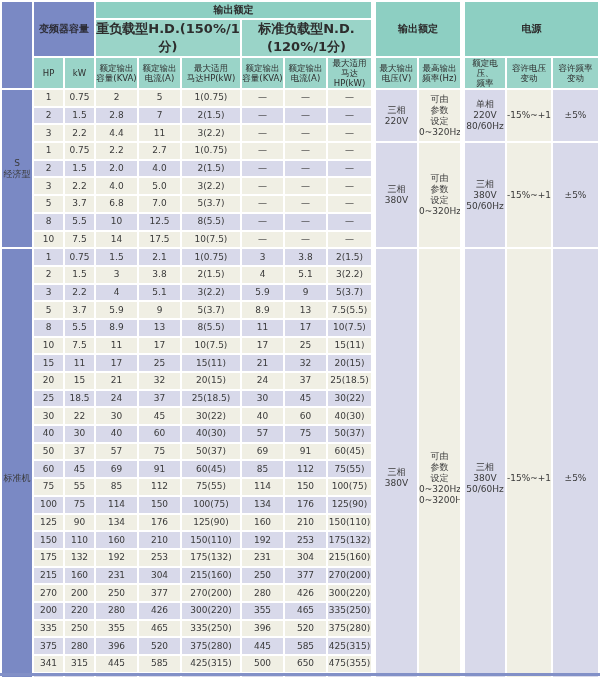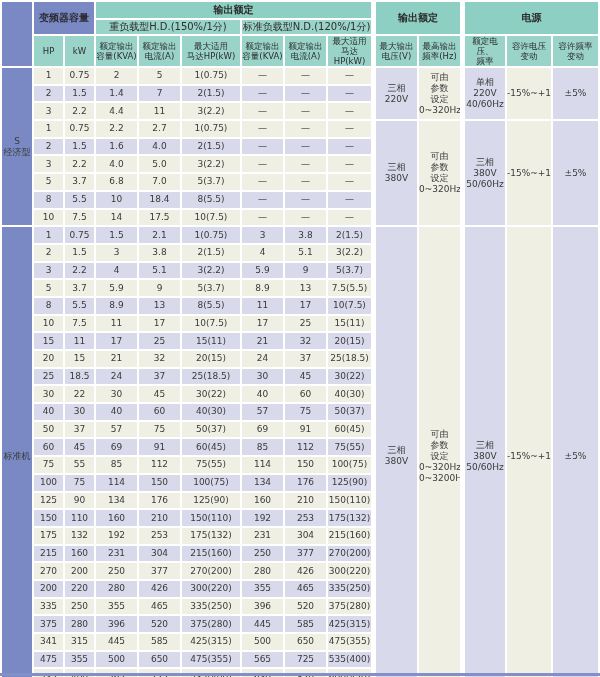--- a/index.html
+++ b/index.html
@@ -21,21 +21,21 @@
     padding:0;
     margin:0;
     text-align:center;
     vertical-align:middle;
     white-space:pre-line;
     box-sizing:border-box;
     overflow:hidden;
   }
   
   tr.h1 th{height:16px;font-size:10px;font-weight:bold;}
-  tr.h2 th{height:11px;font-size:10px;font-weight:normal;margin-top:47px;}
+  tr.h2 th{height:11px;font-size:13px;font-weight:bold;margin-top:47px;}
   tr.h3 th{height:21px;font-size:8.5px;font-weight:normal;line-height:10px;}
   .teal{background:#8dcfc2;color:#2d2d2d;}
   .teal2{background:#9ad4c8;color:#2d2d2d;}
   .purple{background:#7a89c4;color:#2e2e38;}
   .corner{background:#7a89c4;}
   
   table.spec td{height:15.7px;font-size:9px;line-height:11px;color:#3a3a3a;}
   td.cream{background:#f0efe4;}
   td.lav{background:#d8d9ea;}
   td.sec{background:#7a89c4;color:#2e2e38;font-size:9px;line-height:12px;font-weight:normal;}
@@ -118,28 +118,28 @@
           <td class="cream">—</td>
           <td class="cream">—</td>
           <td class="cream">—</td>
           <td class="lav mg gsep" rowspan="3">三相
 220V</td>
           <td class="cream mg" rowspan="3">可由
 参数
 设定
 0~320Hz</td>
           <td class="lav mg gsep" rowspan="3">单相220V
-40/60Hz</td>
+80/60Hz</td>
           <td class="cream mg" rowspan="3">-15%~+10%</td>
           <td class="lav mg" rowspan="3">±5%</td>
         </tr>
         <tr>
           <td class="lav">2</td>
           <td class="lav">1.5</td>
-          <td class="lav">1.4</td>
+          <td class="lav">2.8</td>
           <td class="lav">7</td>
           <td class="lav">2(1.5)</td>
           <td class="lav">—</td>
           <td class="lav">—</td>
           <td class="lav">—</td>
         </tr>
         <tr>
           <td class="cream">3</td>
           <td class="cream">2.2</td>
           <td class="cream">4.4</td>
@@ -165,21 +165,21 @@
 设定
 0~320Hz</td>
           <td class="lav mg gsep" rowspan="6">三相380V
 50/60Hz</td>
           <td class="cream mg" rowspan="6">-15%~+10%</td>
           <td class="lav mg" rowspan="6">±5%</td>
         </tr>
         <tr>
           <td class="lav">2</td>
           <td class="lav">1.5</td>
-          <td class="lav">1.6</td>
+          <td class="lav">2.0</td>
           <td class="lav">4.0</td>
           <td class="lav">2(1.5)</td>
           <td class="lav">—</td>
           <td class="lav">—</td>
           <td class="lav">—</td>
         </tr>
         <tr>
           <td class="cream">3</td>
           <td class="cream">2.2</td>
           <td class="cream">4.0</td>
@@ -196,21 +196,21 @@
           <td class="cream">7.0</td>
           <td class="cream">5(3.7)</td>
           <td class="cream">—</td>
           <td class="cream">—</td>
           <td class="cream">—</td>
         </tr>
         <tr>
           <td class="lav">8</td>
           <td class="lav">5.5</td>
           <td class="lav">10</td>
-          <td class="lav">18.4</td>
+          <td class="lav">12.5</td>
           <td class="lav">8(5.5)</td>
           <td class="lav">—</td>
           <td class="lav">—</td>
           <td class="lav">—</td>
         </tr>
         <tr>
           <td class="cream">10</td>
           <td class="cream">7.5</td>
           <td class="cream">14</td>
           <td class="cream">17.5</td>

